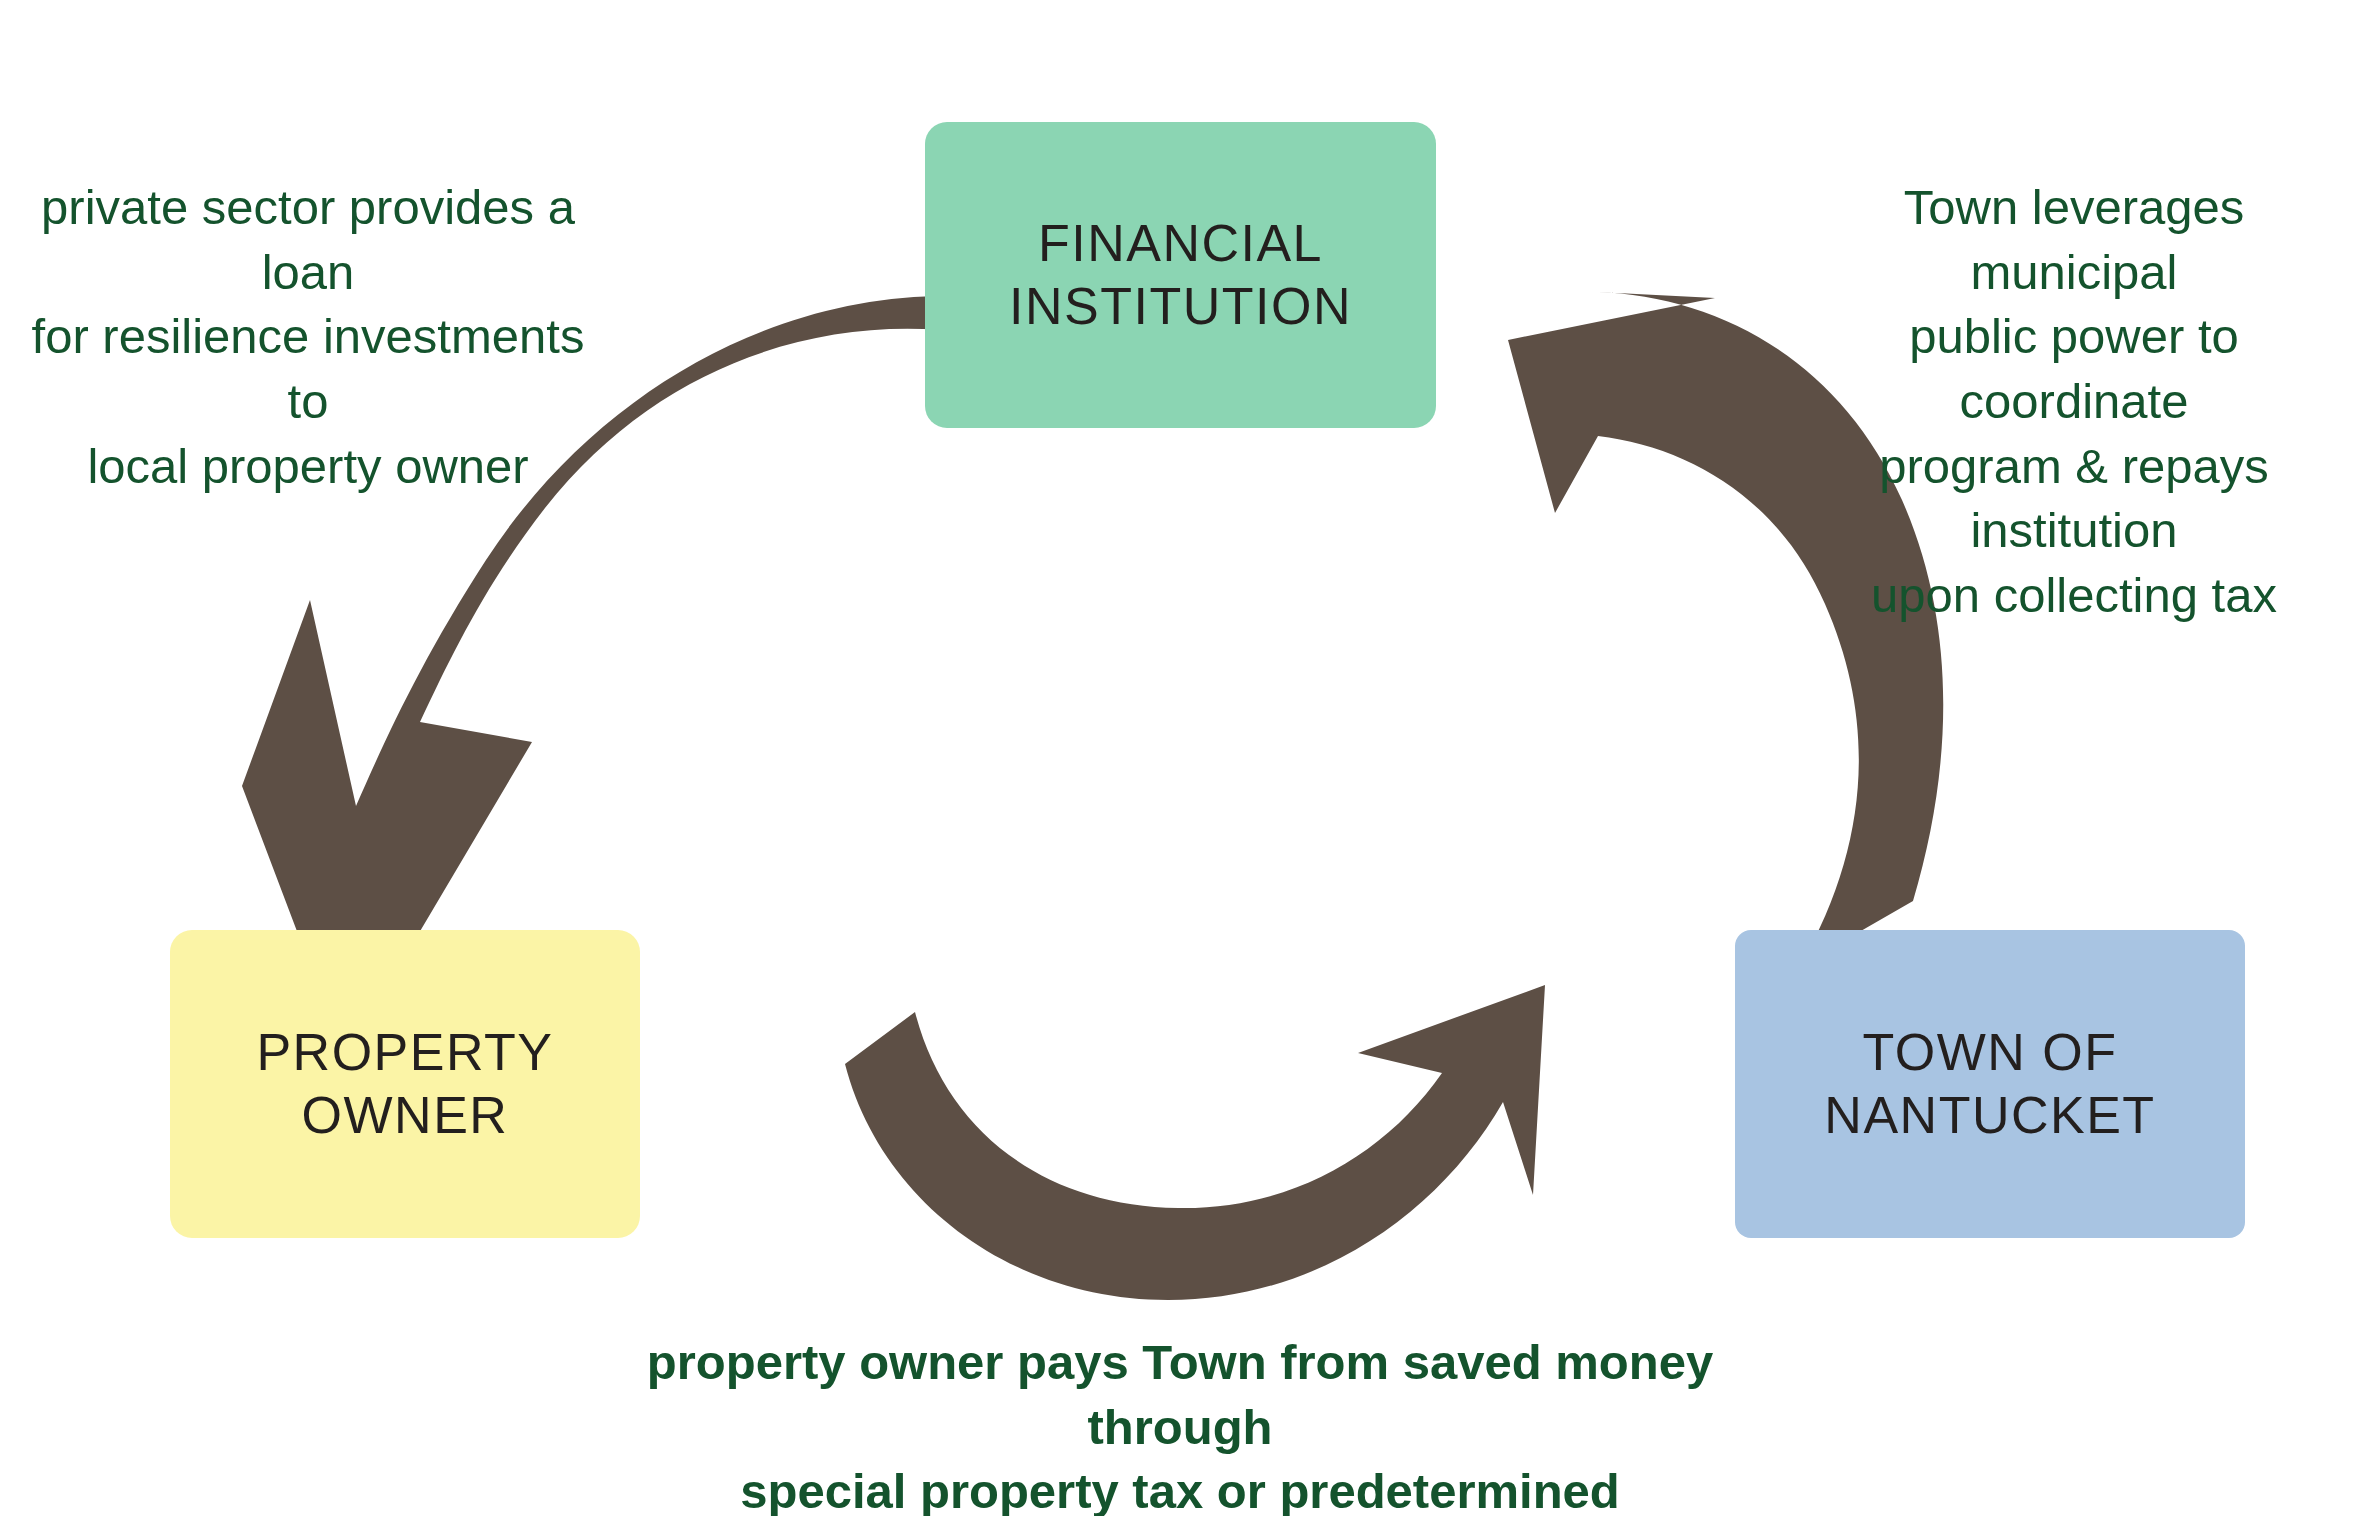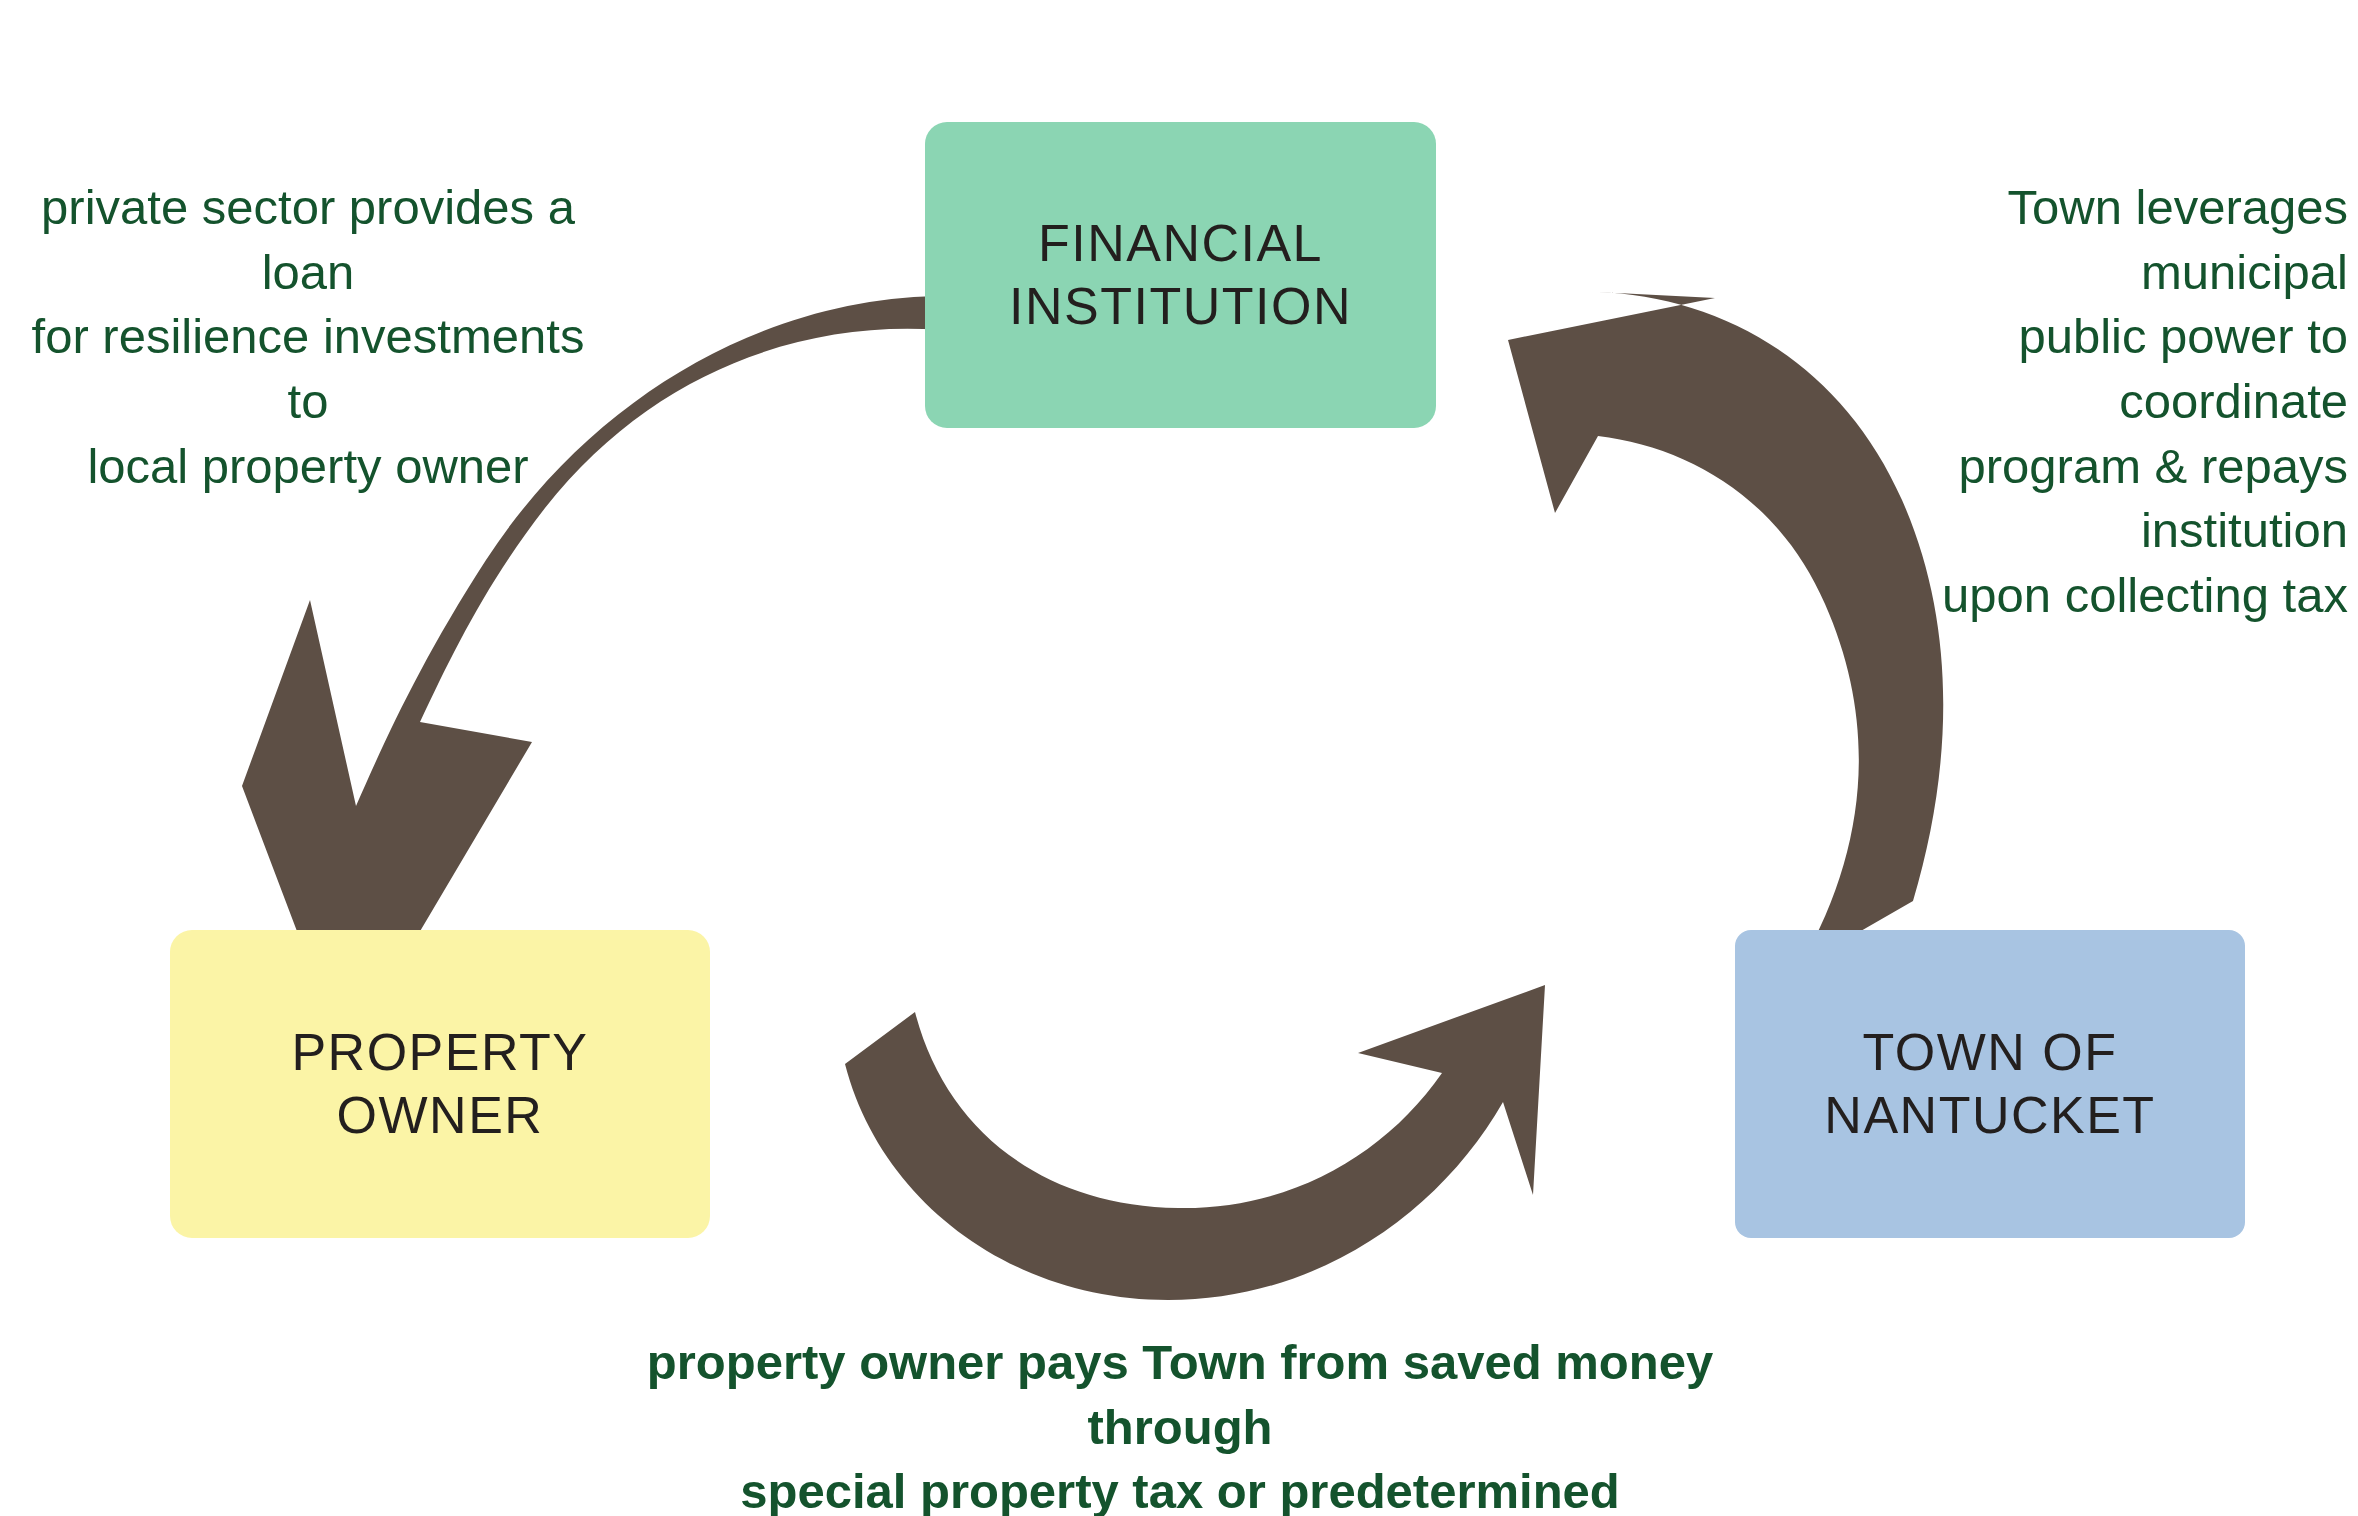--- a/index.html
+++ b/index.html
@@ -49,21 +49,21 @@
 
   #box-financial-institution {
     left: 925px;
     top: 122px;
     width: 511px;
     height: 306px;
   }
   #box-property-owner {
     left: 170px;
     top: 930px;
-    width: 540px;
+    width: 470px;
     height: 308px;
   }
   #box-town-of-nantucket {
     left: 1735px;
     top: 930px;
     width: 510px;
     height: 308px;
     border-radius: 16px;
   }
 
@@ -96,21 +96,21 @@
   #caption-loan {
     left: 8px;
     top: 175px;
     width: 600px;
     text-align: center;
   }
   #caption-town-leverages {
     left: 1800px;
     top: 175px;
     width: 548px;
-    text-align: right;
+    text-align: center;
   }
   #caption-repayment {
     left: 620px;
     top: 1330px;
     width: 1120px;
     text-align: center;
     font-weight: bold;
   }
 </style>
 </head>

